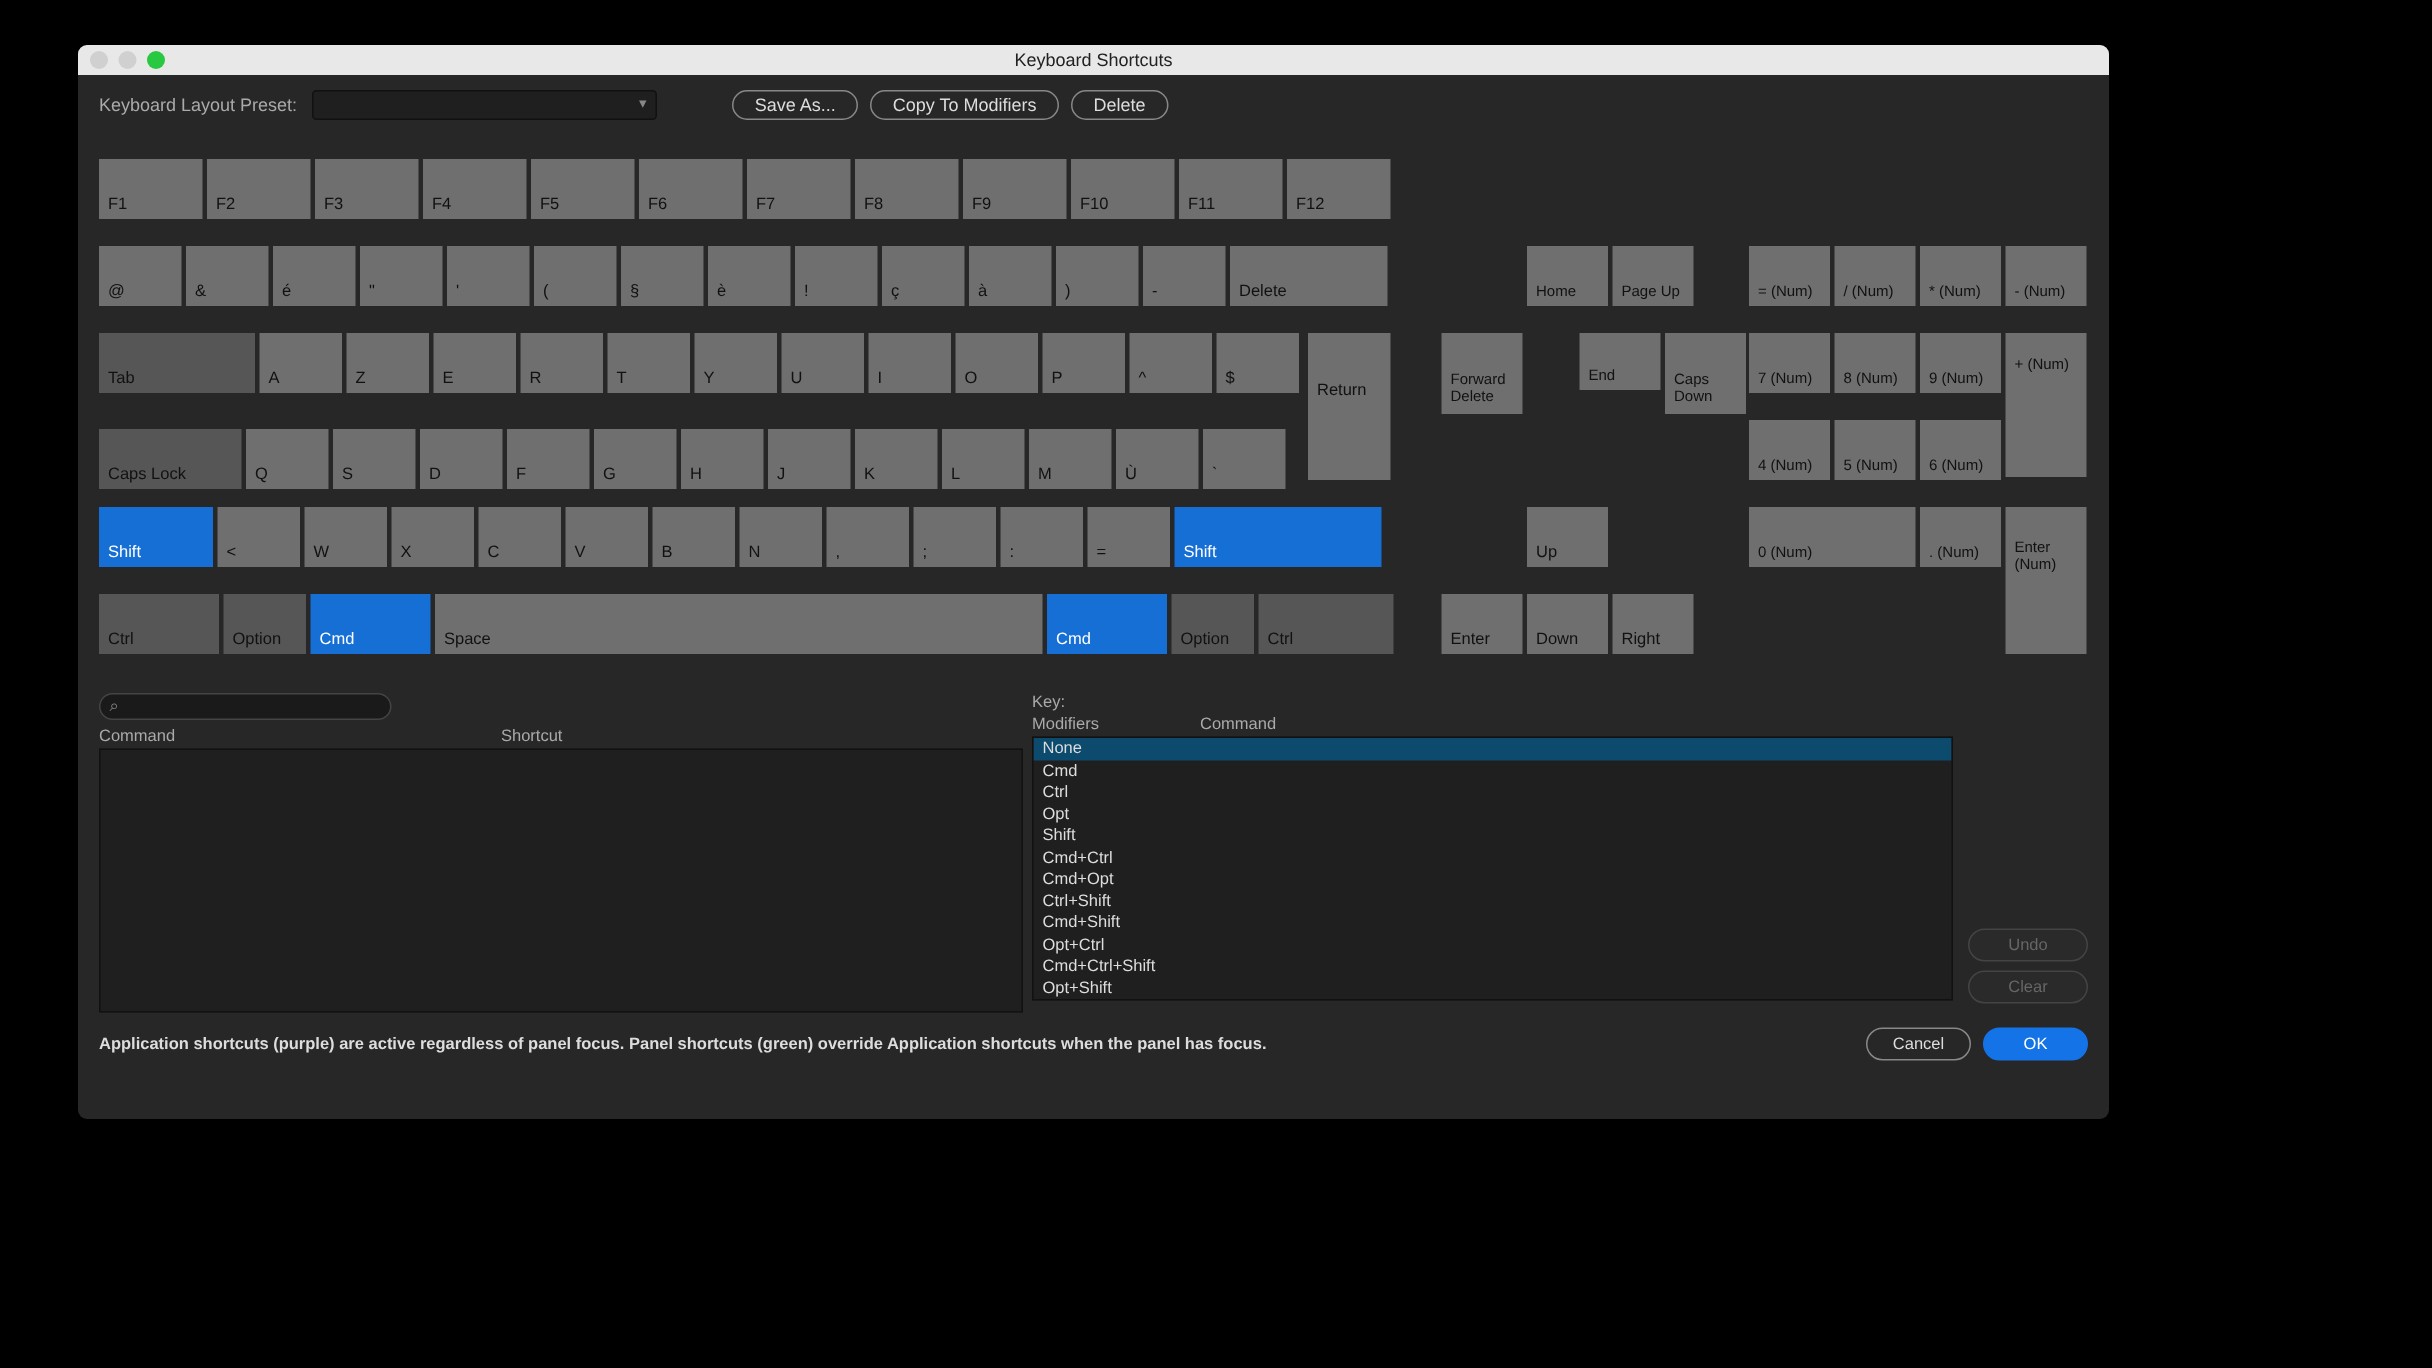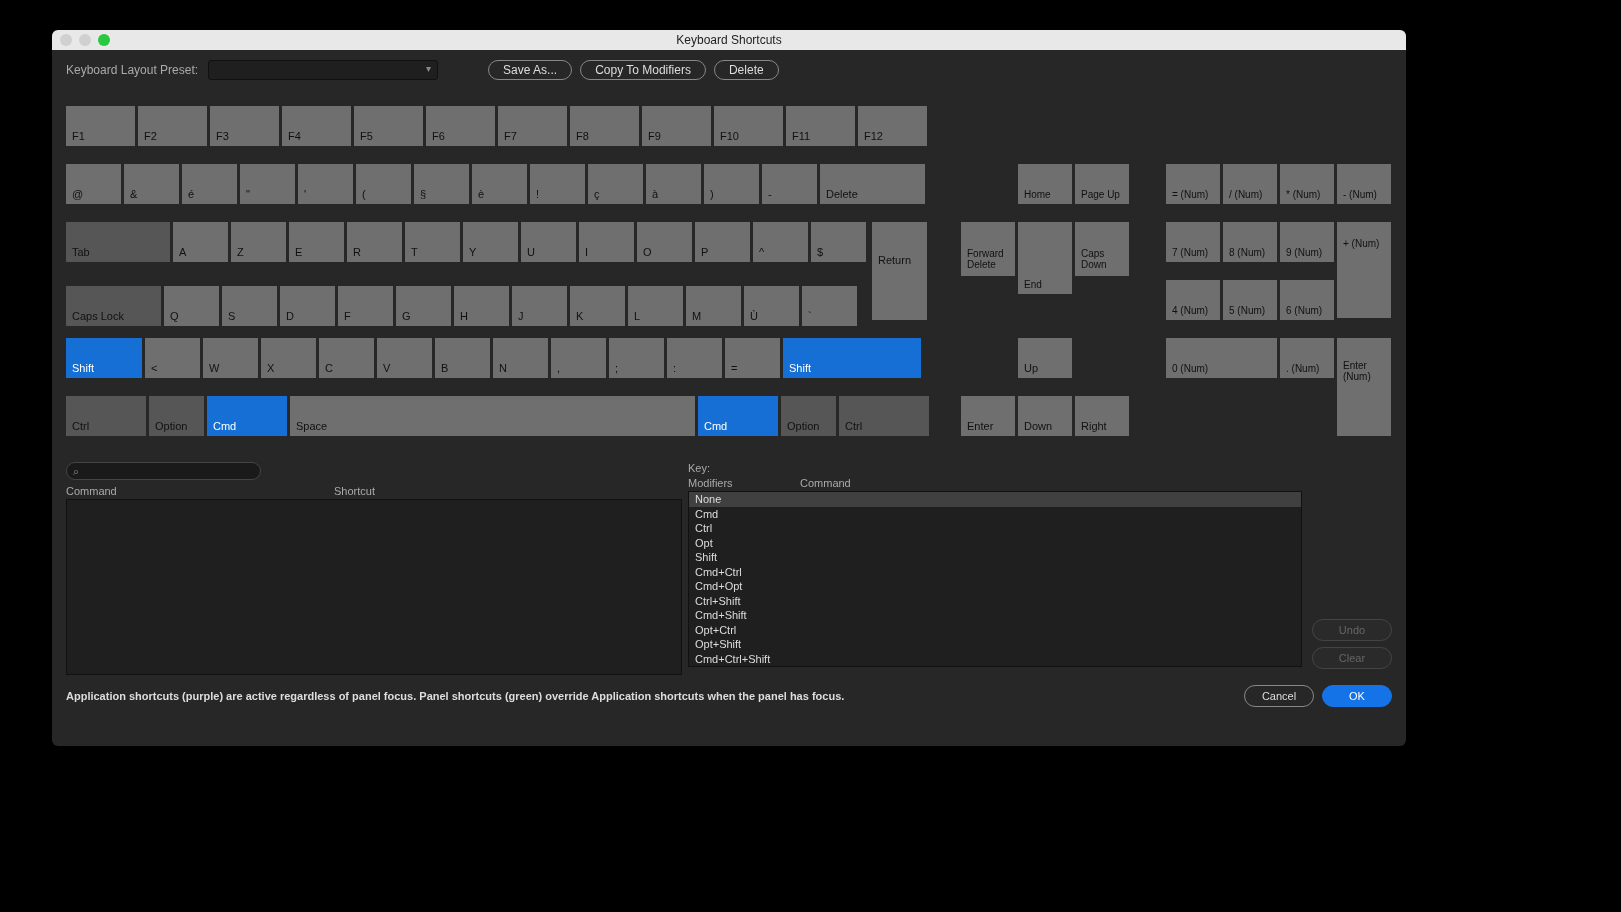--- a/index.html
+++ b/index.html
@@ -35,21 +35,21 @@
 .list-box { background: #1f1f1f; border: 1px solid #111; height: 176px; }
 .cols { display: flex; }
 .cols .c1 { width: 268px; }
 .cols .c2 { flex: 1; }
 .right-panel { flex: 1; margin-left: 6px; position: relative; }
 .key-label { color: #aaa; font-size: 11px; margin-bottom: 1px; }
 .mod-head { display: flex; }
 .mod-head .m1 { width: 112px; }
 .mod-list { background: #1f1f1f; border: 1px solid #111; height: 176px; overflow: hidden; }
 .mod-row { display: flex; padding: 0 6px; font-size: 11px; color: #ddd; height: 14.5px; align-items: center; }
-.mod-row.sel { background: #404040; }
+.mod-row.sel { background: #0c4a6e; }
 .side-buttons { position: absolute; right: 0; bottom: 6px; display: flex; flex-direction: column; gap: 6px; }
 .side-btn { width: 80px; height: 22px; border: 1px solid #444; border-radius: 11px; background: #2a2a2a; color: #666; font-size: 11px; cursor: default; display: flex; align-items: center; justify-content: center; }
 .footer { display: flex; justify-content: space-between; align-items: center; padding: 10px 14px 14px; }
 .hint { color: #ddd; font-size: 11px; font-weight: 600; }
 .footer-btns { display: flex; gap: 8px; }
 .fbtn { width: 70px; height: 22px; border-radius: 11px; border: 1px solid #888; background: transparent; color: #ddd; font-size: 11px; cursor: pointer; display: flex; align-items: center; justify-content: center; }
 .fbtn.primary { background: #1473e6; border-color: #1473e6; color: #fff; }
 </style>
 </head>
 <body>
@@ -168,21 +168,21 @@
         <div class="key dark" style="width:90px">Ctrl</div>
       </div>
 
       <div class="navcluster" style="top:58px;">
         <div class="krow" style="position:relative; margin-left:57px;">
           <div class="key small-label" style="width:54px">Home</div>
           <div class="key small-label" style="width:54px">Page Up</div>
         </div>
         <div class="krow" style="position:relative; margin-top:18px;">
           <div class="key small-label" style="width:54px; height:54px; padding-bottom:6px;">Forward Delete</div>
-          <div class="key small-label" style="width:54px; height:72px;">End</div>
+          <div class="key small-label" style="width:54px; height:38px;margin-left:35px;">End</div>
           <div class="key small-label" style="width:54px; height:54px; padding-bottom:6px;">Caps Down</div>
         </div>
       </div>
       <div class="key" style="position:absolute; top:232px; left:952px; width:54px">Up</div>
       <div class="krow" style="top:290px; left:895px;">
         <div class="key" style="width:54px">Enter</div>
         <div class="key" style="width:54px">Down</div>
         <div class="key" style="width:54px">Right</div>
       </div>
 
@@ -256,24 +256,24 @@
         <div class="mod-row">
             <span>Ctrl+Shift</span>
           </div>
         <div class="mod-row">
             <span>Cmd+Shift</span>
           </div>
         <div class="mod-row">
             <span>Opt+Ctrl</span>
           </div>
         <div class="mod-row">
+            <span>Cmd+Ctrl+Shift</span>
+          </div>
+        <div class="mod-row">
             <span>Opt+Shift</span>
-          </div>
-        <div class="mod-row">
-            <span>Cmd+Ctrl+Shift</span>
           </div>
       </div>
       <div class="side-buttons">
         <div class="side-btn">Undo</div>
         <div class="side-btn">Clear</div>
       </div>
     </div>
   </div>
 
   <div class="footer">

